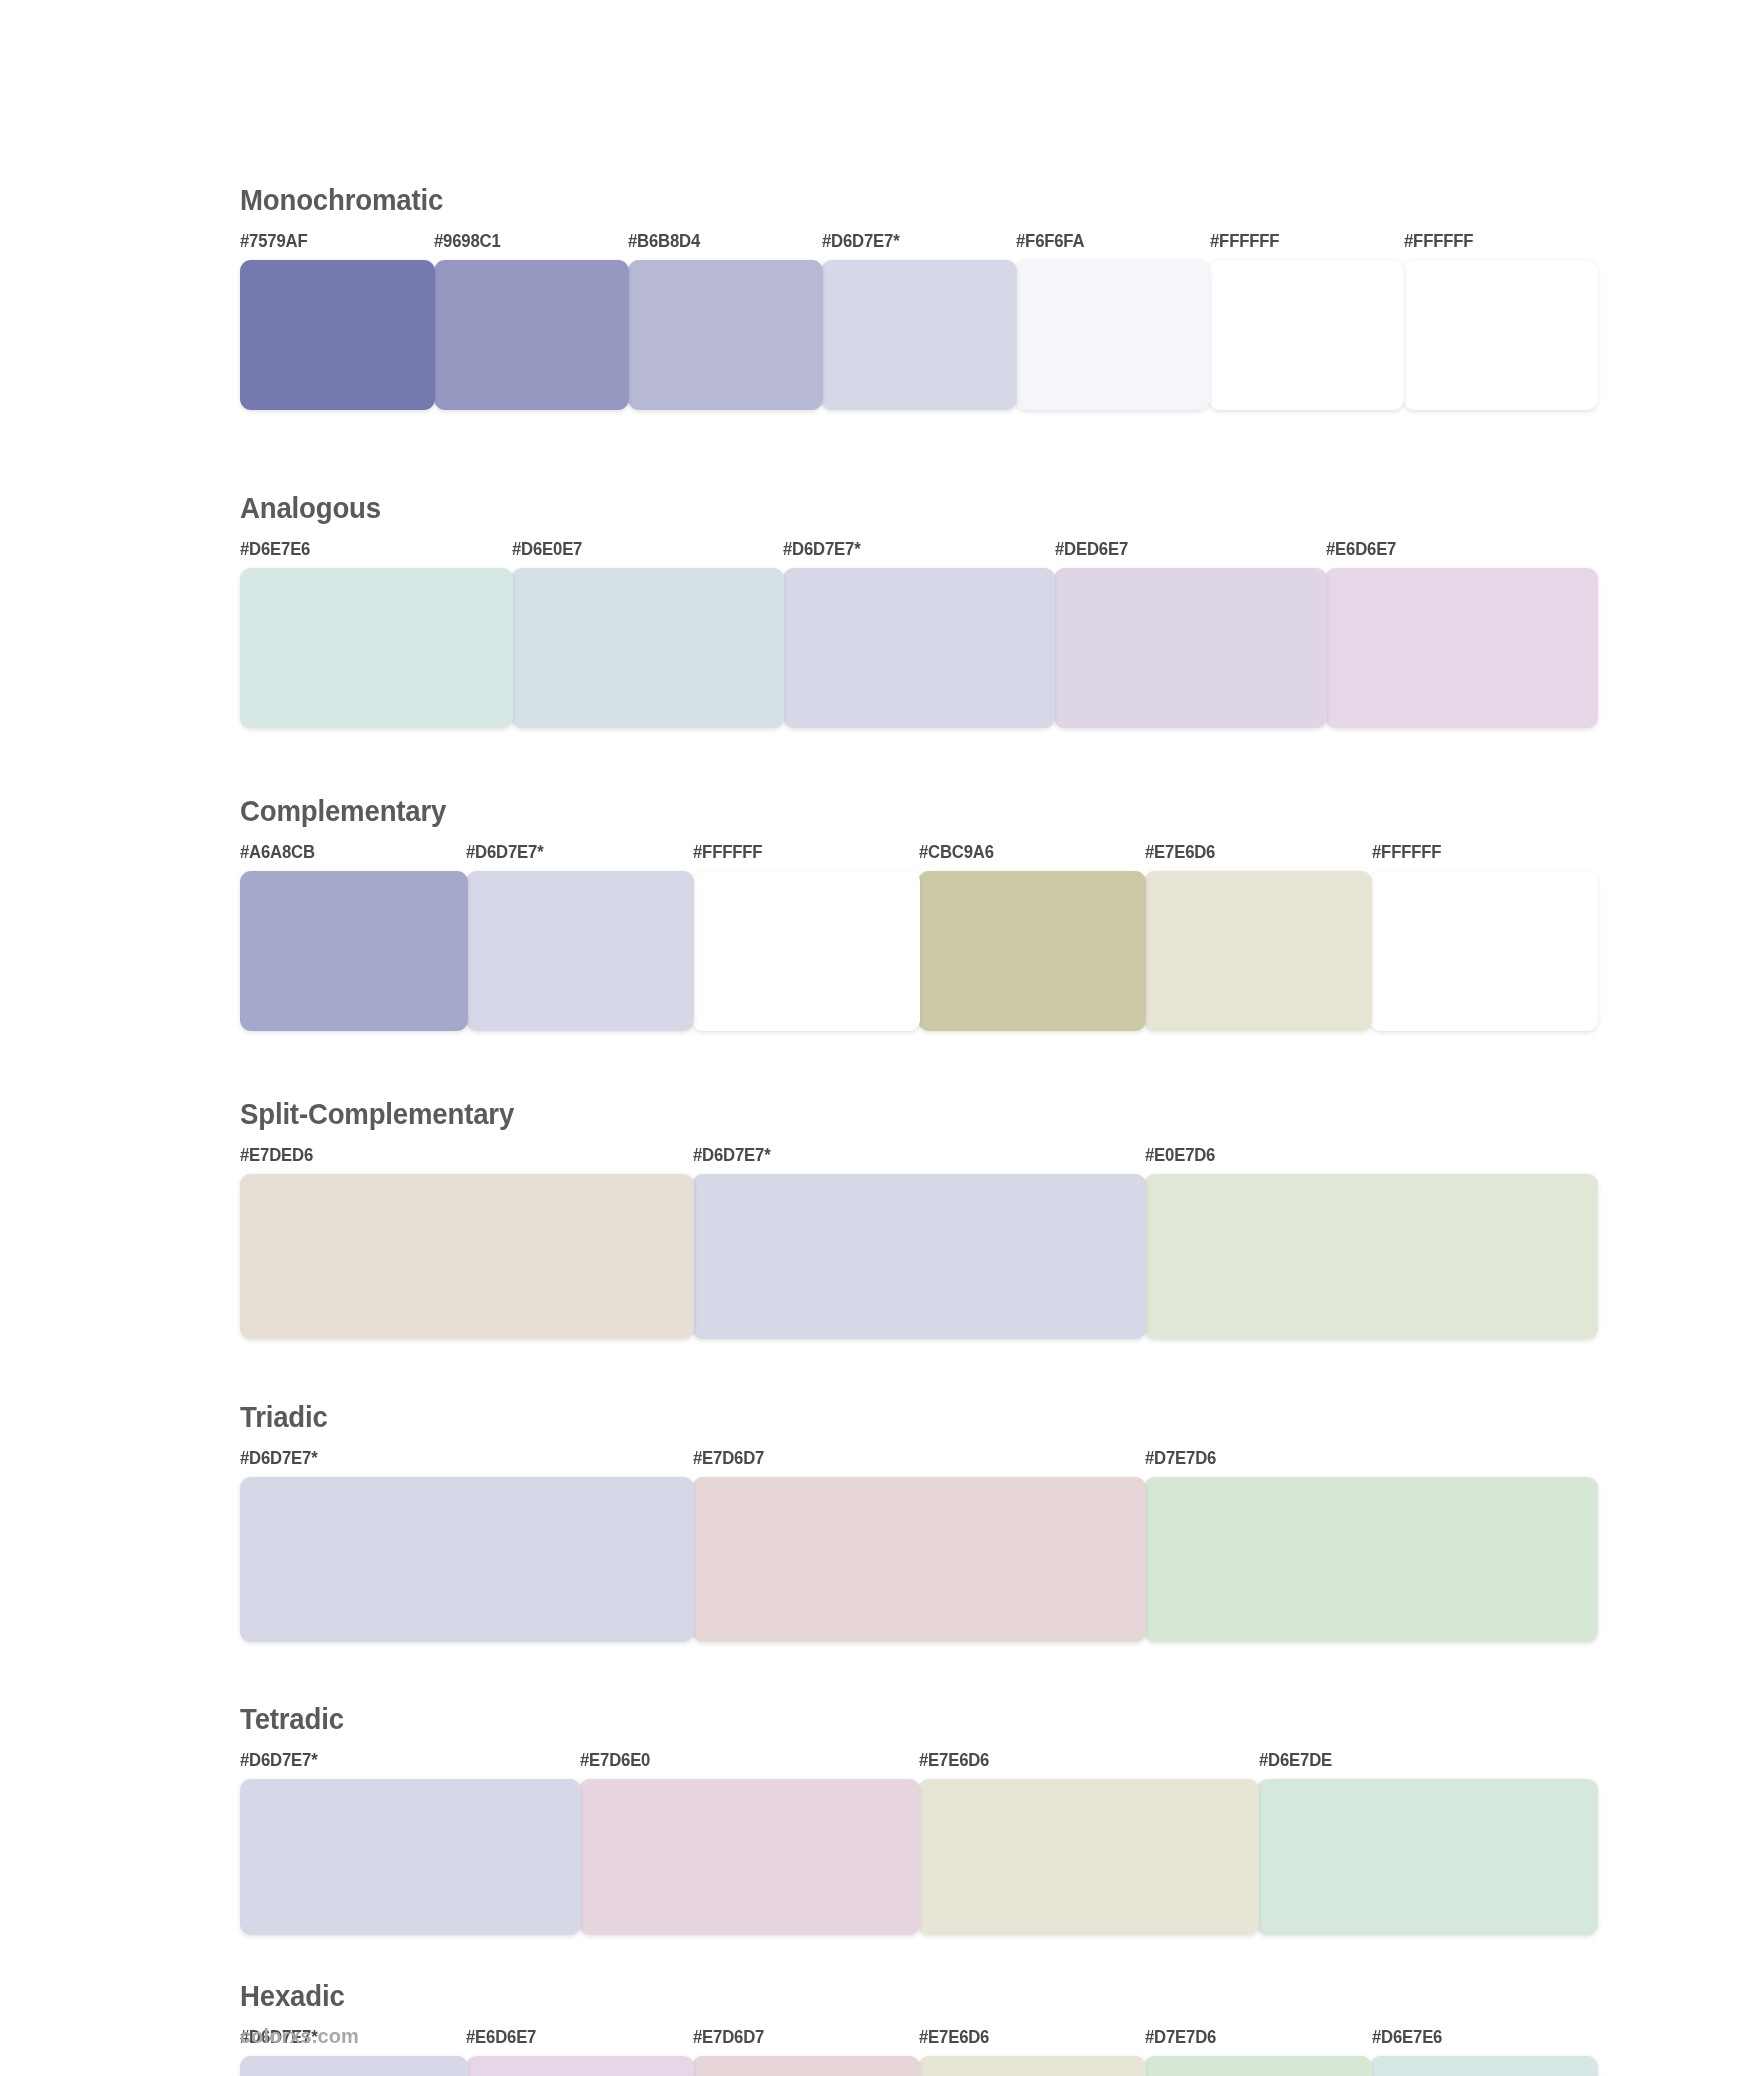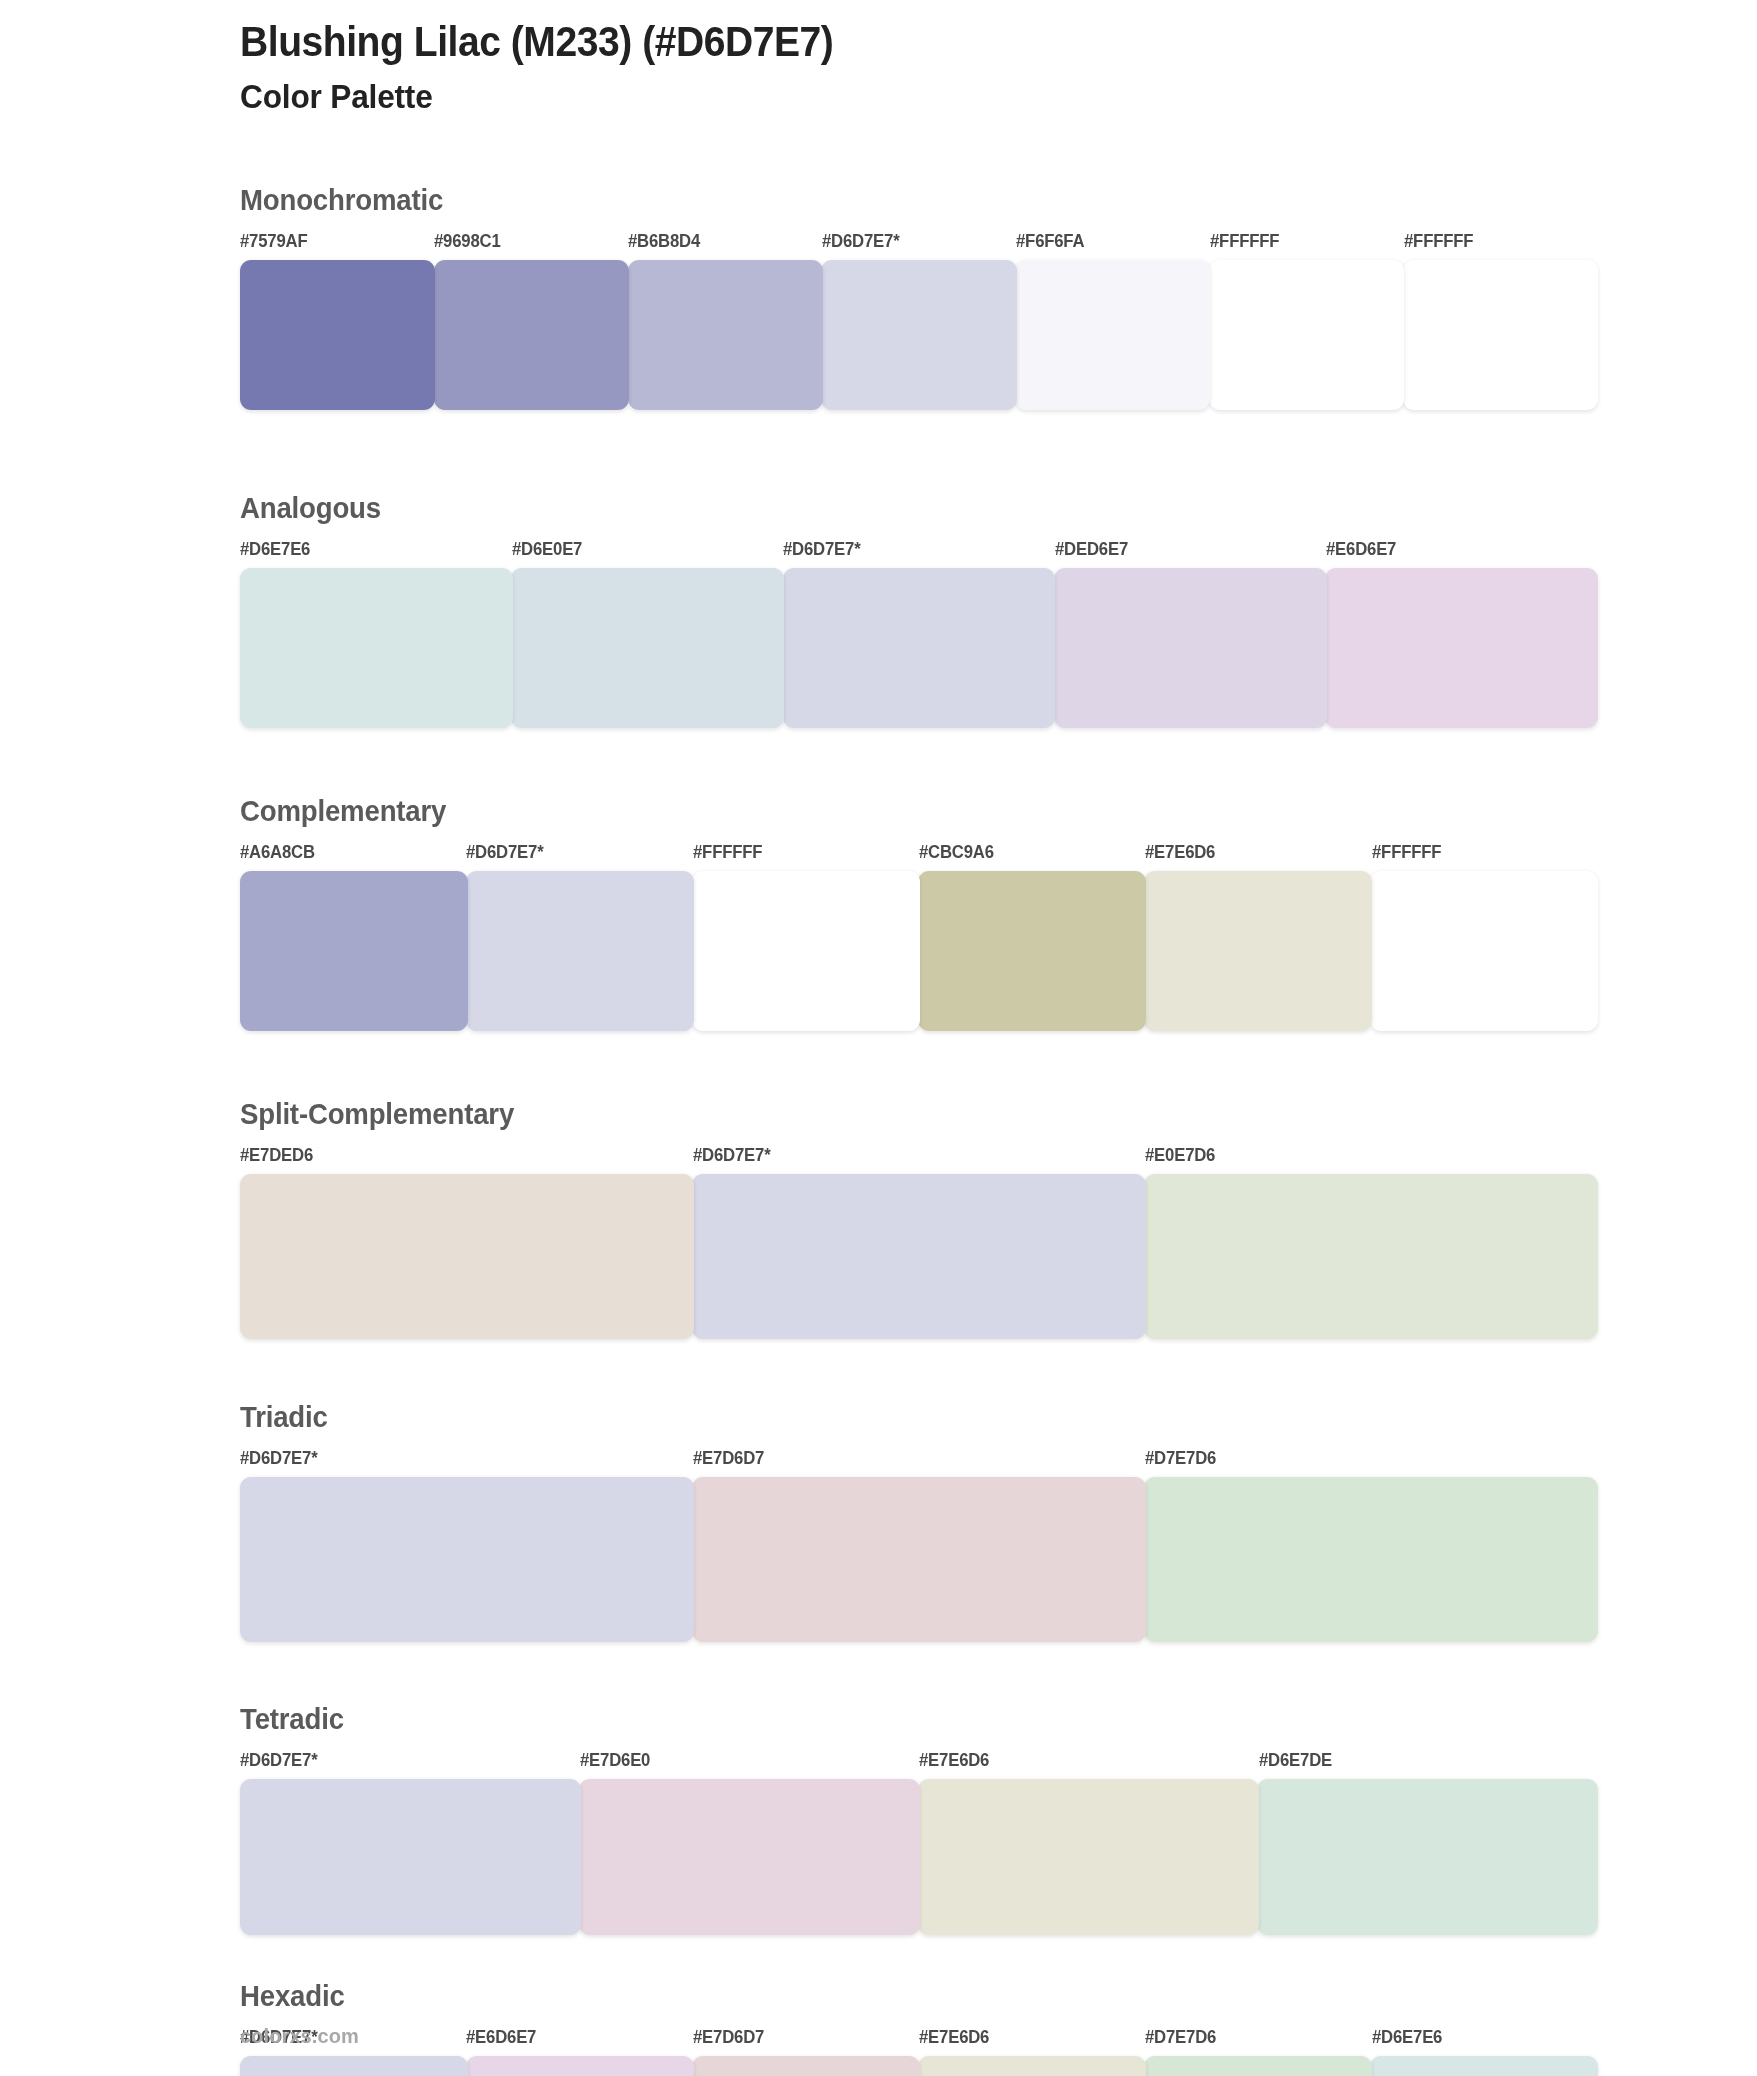--- a/index.html
+++ b/index.html
@@ -150,24 +150,20 @@
     color: #a8a8a8;
     letter-spacing: 0.1px;
     font-family: "Liberation Sans", sans-serif;
   }
 </style>
 </head>
 <body>
 
 <div class="page">
 
-  <div class="header">
-    <h1 class="page-title">Blushing Lilac (M233) (#D6D7E7)</h1>
-    <h2 class="page-subtitle">Color Palette</h2>
-  </div>
 
   <div class="sections">
       <div class="section sec-mono">
         <div class="section-title">Monochromatic</div>
         <div class="labels-row">
           <span class="swatch-label" style="left: 0%;">#7579AF</span>
           <span class="swatch-label" style="left: 14.2857%;">#9698C1</span>
           <span class="swatch-label" style="left: 28.5714%;">#B6B8D4</span>
           <span class="swatch-label" style="left: 42.8571%;">#D6D7E7*</span>
           <span class="swatch-label" style="left: 57.1429%;">#F6F6FA</span>

